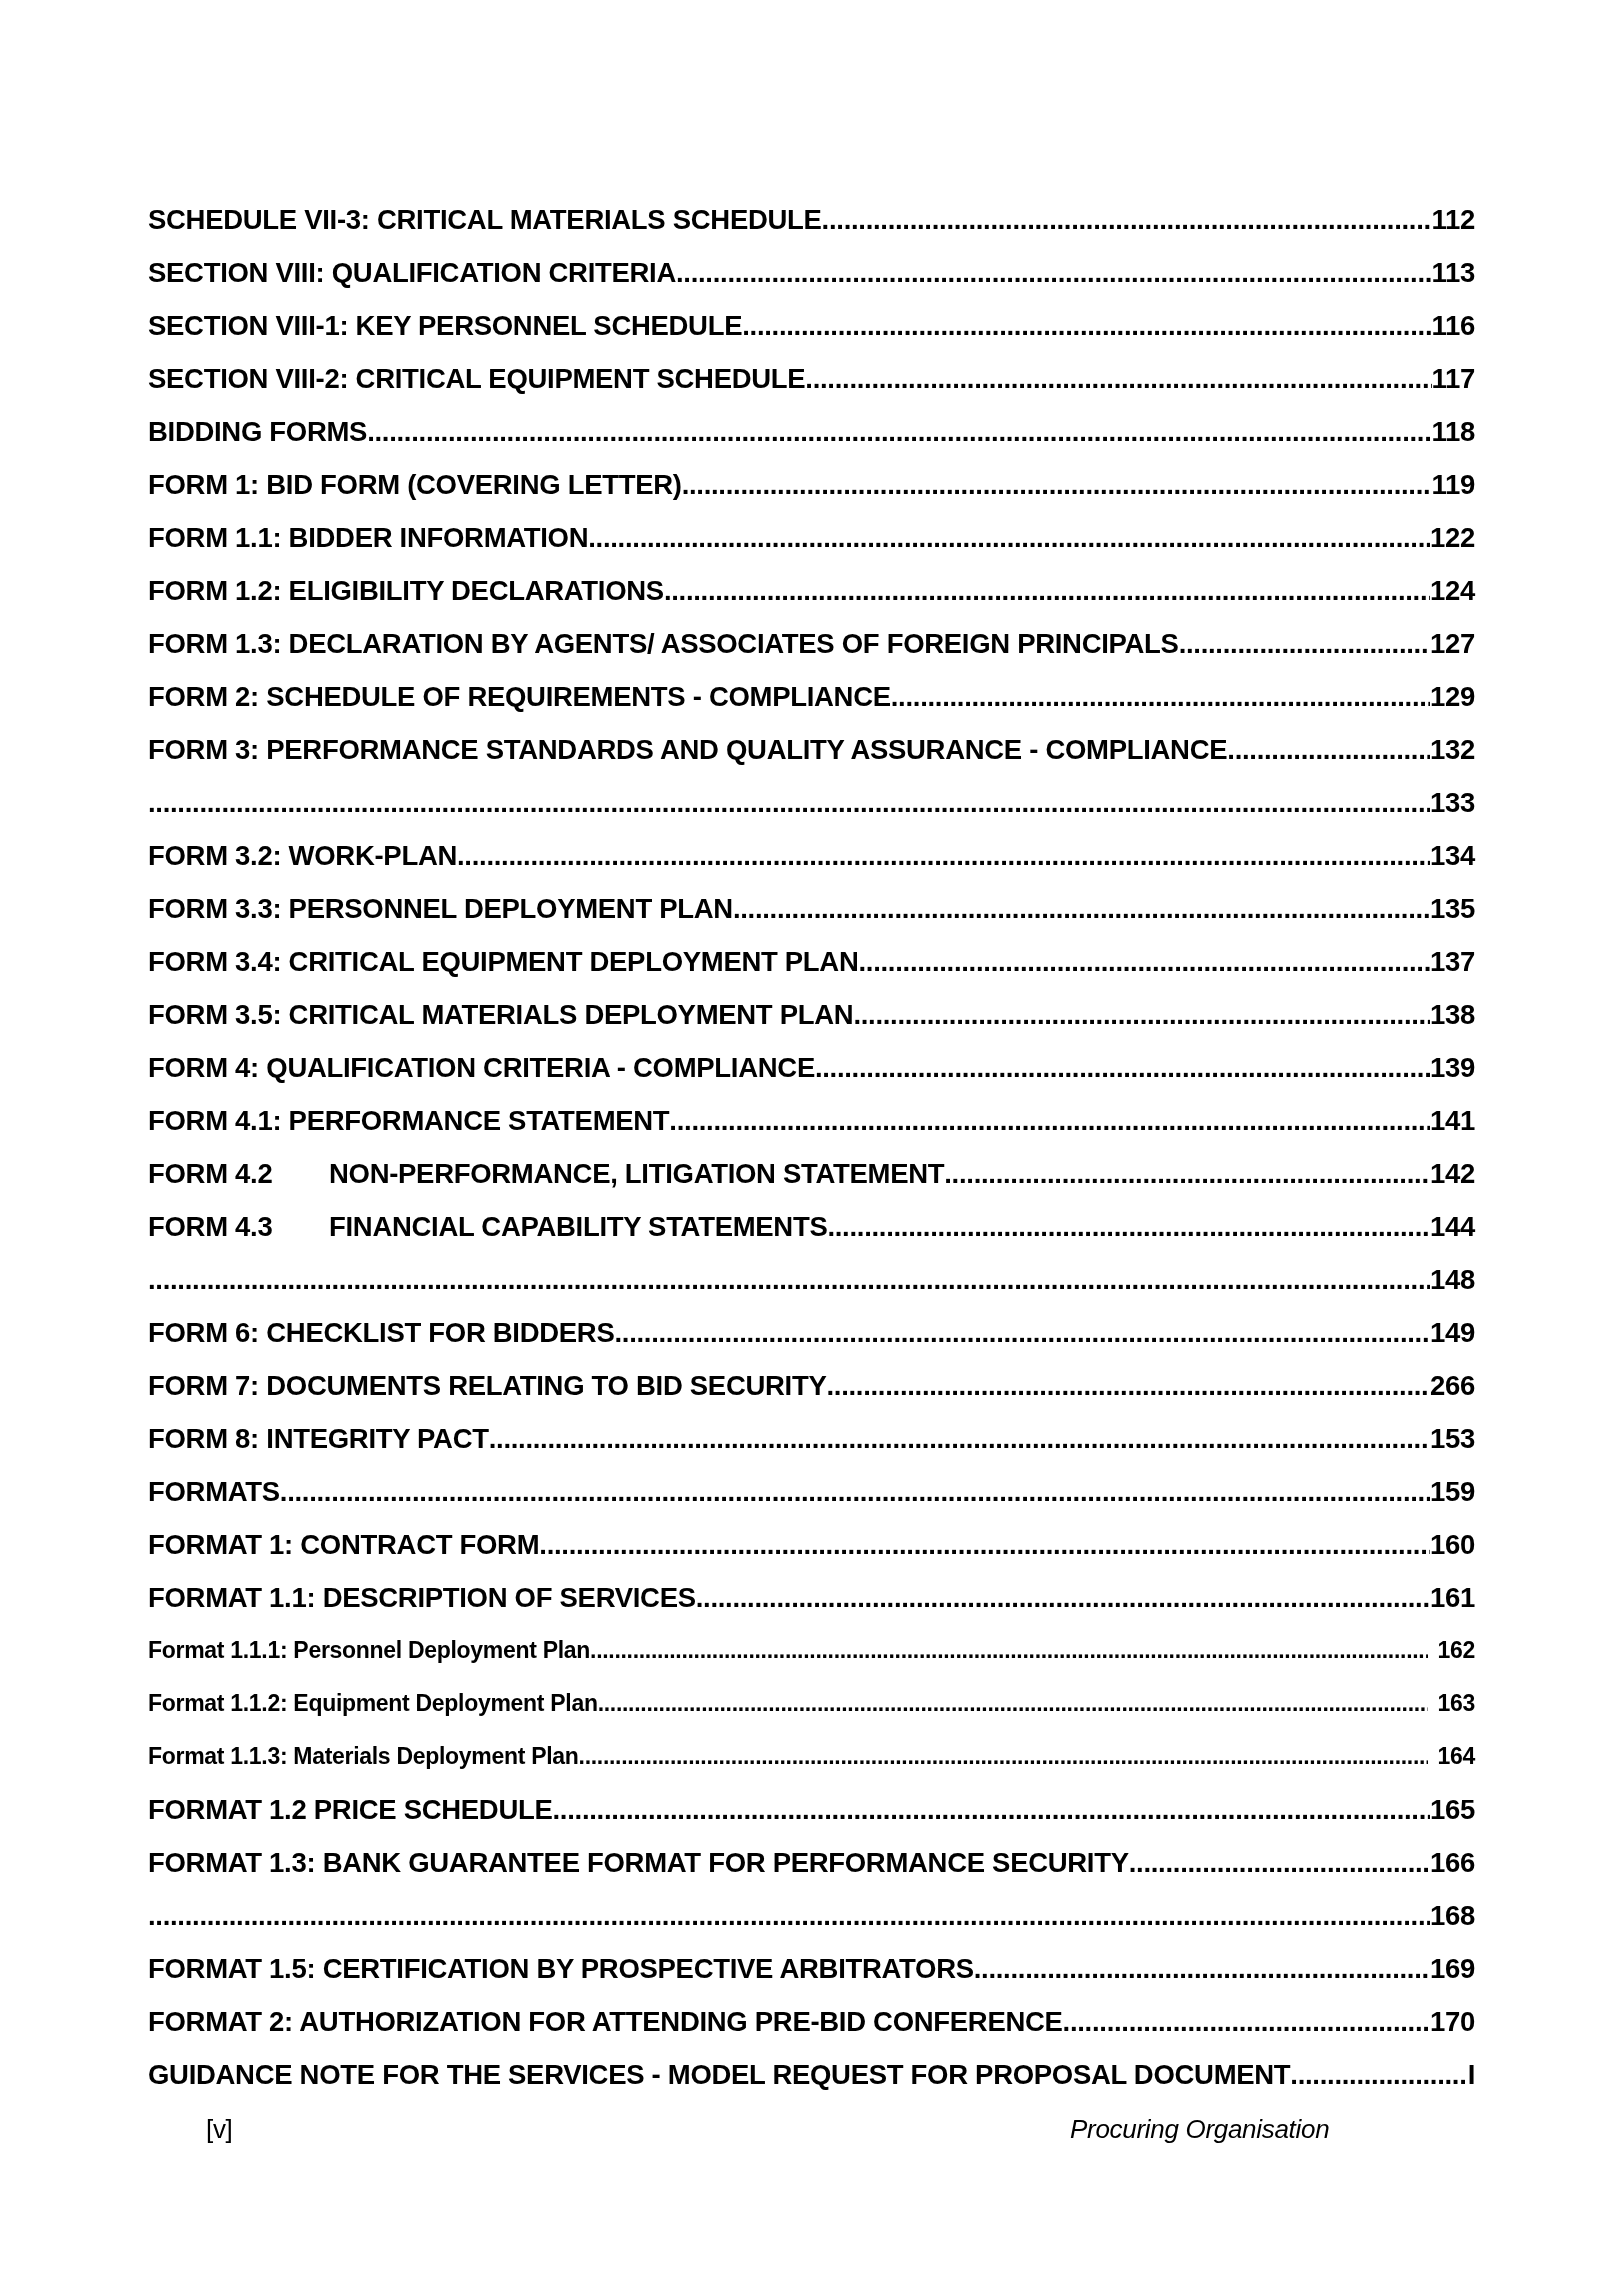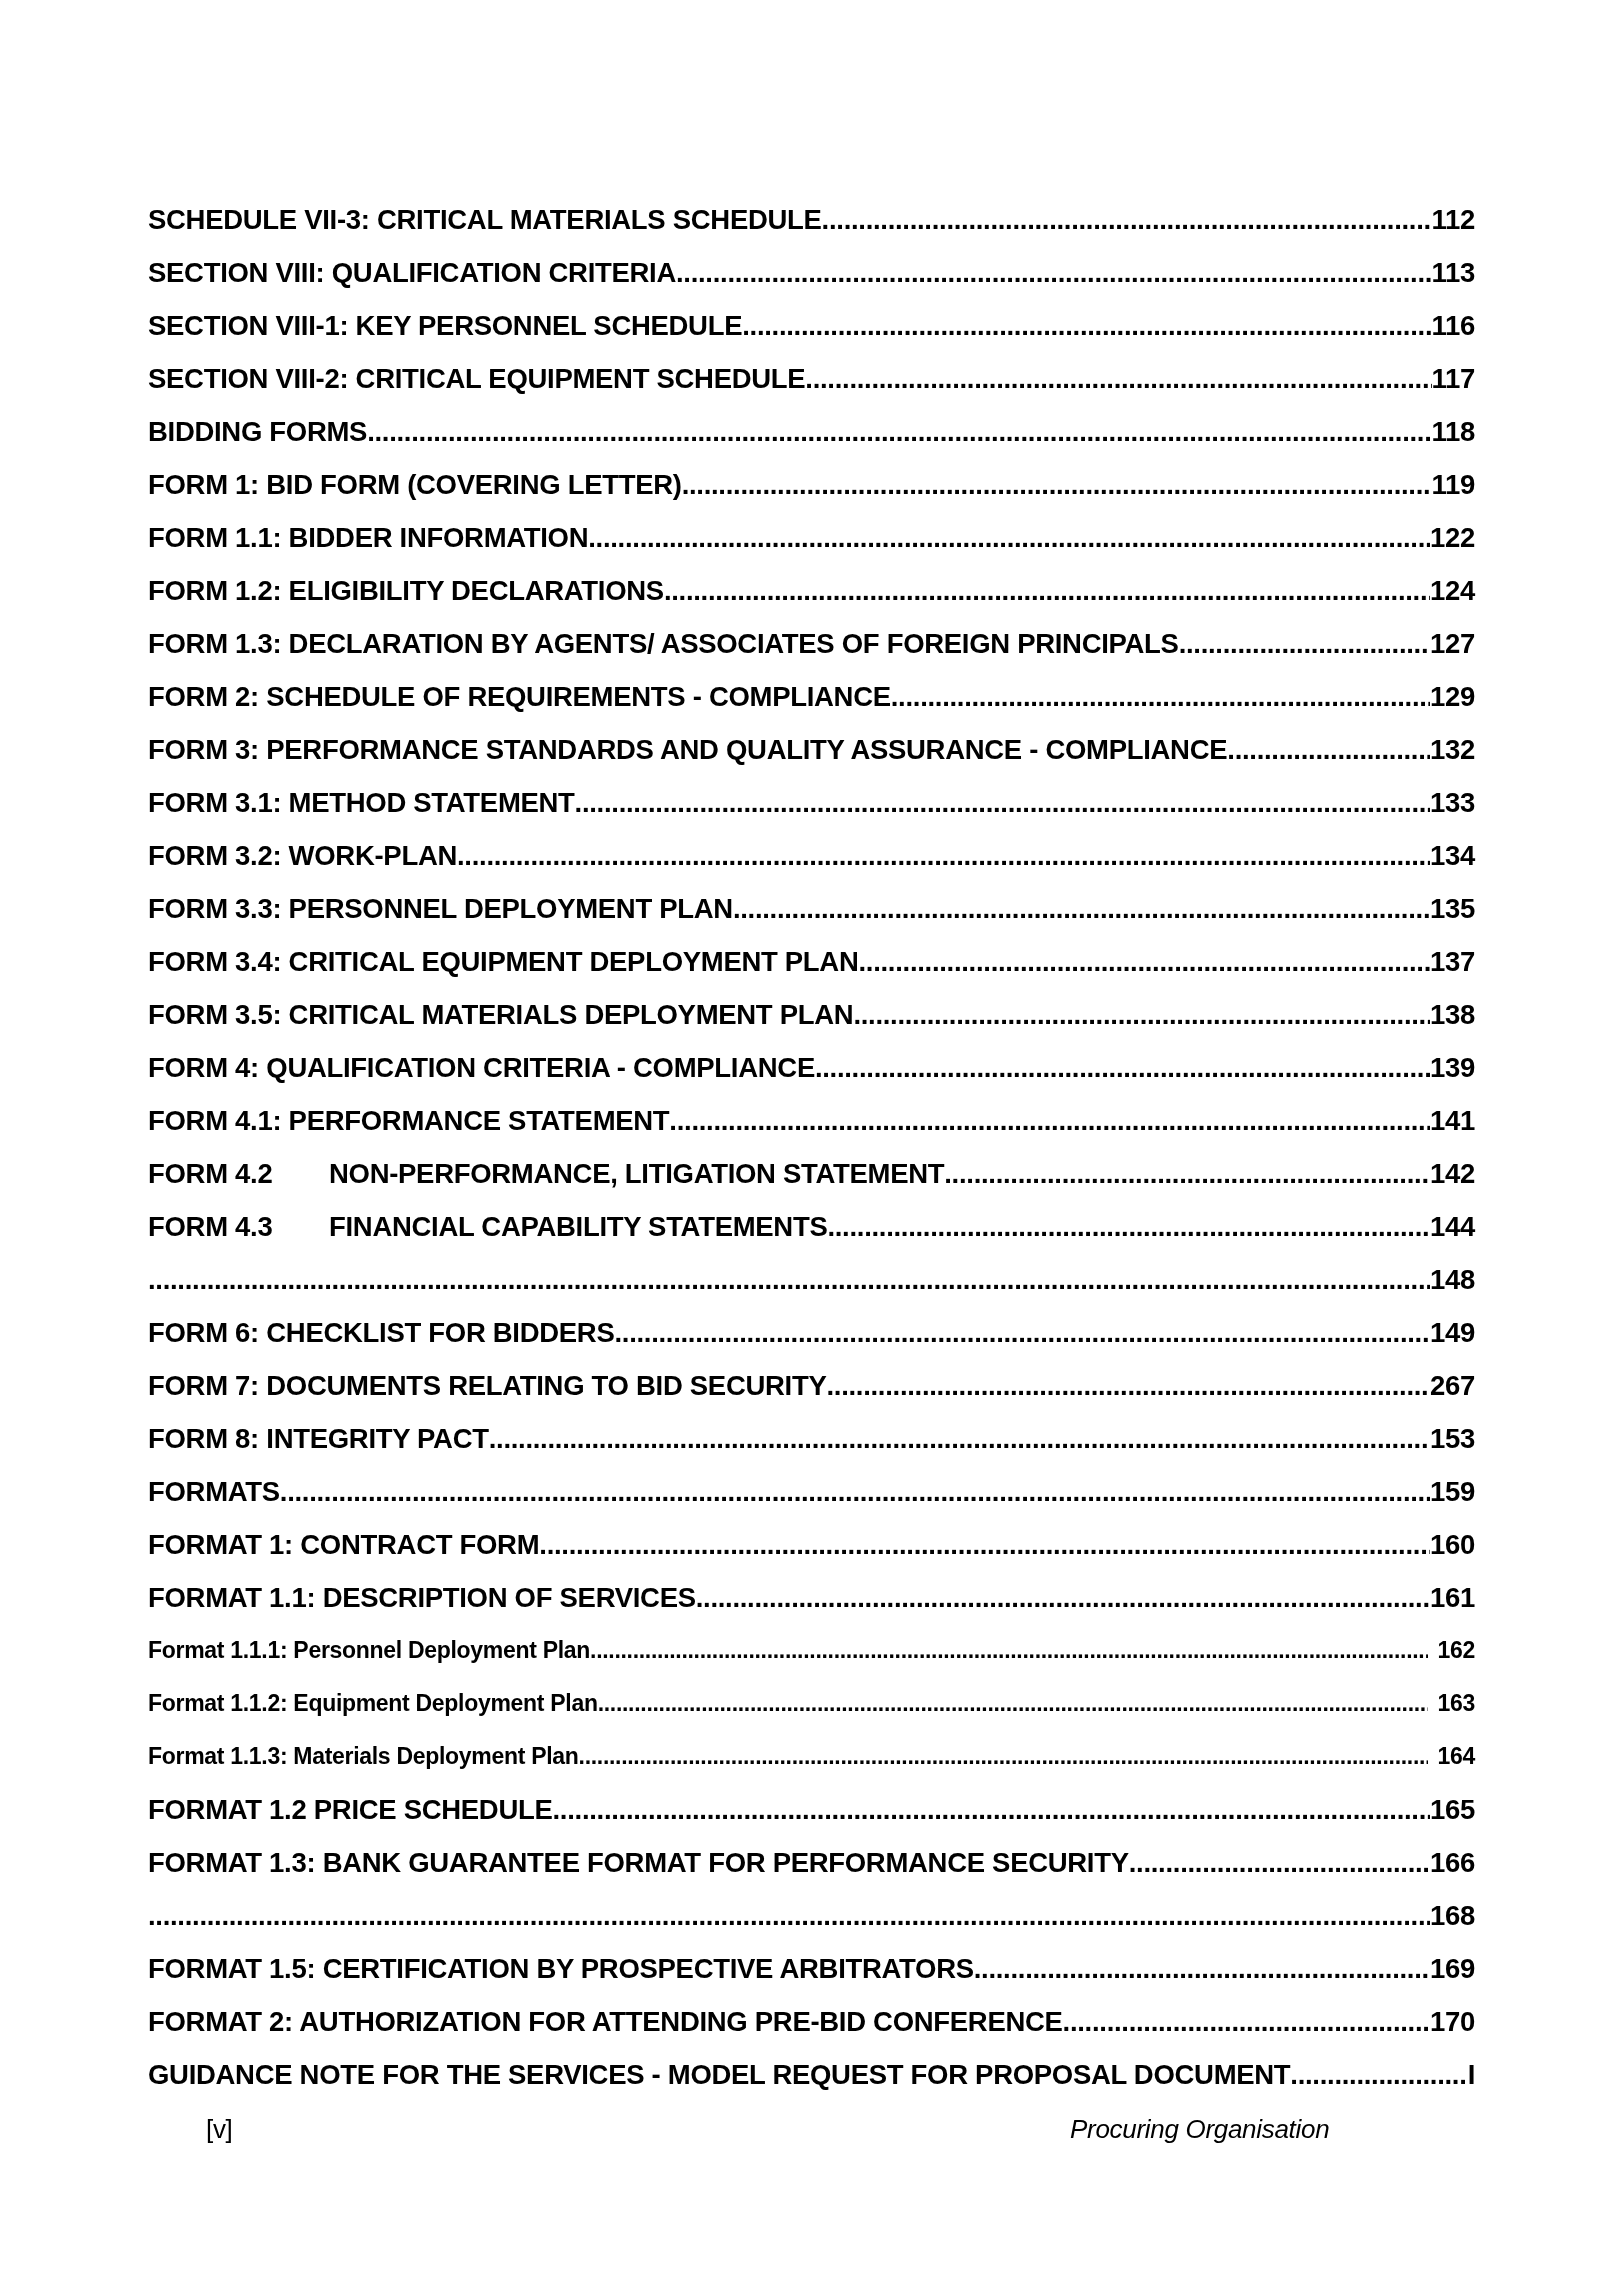--- a/index.html
+++ b/index.html
@@ -107,21 +107,20 @@
         <span class="label">FORM 2: SCHEDULE OF REQUIREMENTS - COMPLIANCE</span>
         <span class="leader">........................................................................................................................................................................................................</span>
         <span class="pagenum">129</span>
       </div>
       <div class="row main">
         <span class="label">FORM 3: PERFORMANCE STANDARDS AND QUALITY ASSURANCE - COMPLIANCE</span>
         <span class="leader">........................................................................................................................................................................................................</span>
         <span class="pagenum">132</span>
       </div>
       <div class="row main">
-        <span class="label">FORM 3.1: METHOD STATEMENT</span>
         <span class="leader">........................................................................................................................................................................................................</span>
         <span class="pagenum">133</span>
       </div>
       <div class="row main">
         <span class="label">FORM 3.2: WORK-PLAN</span>
         <span class="leader">........................................................................................................................................................................................................</span>
         <span class="pagenum">134</span>
       </div>
       <div class="row main">
         <span class="label">FORM 3.3: PERSONNEL DEPLOYMENT PLAN</span>
@@ -163,21 +162,21 @@
         <span class="pagenum">148</span>
       </div>
       <div class="row main">
         <span class="label">FORM 6: CHECKLIST FOR BIDDERS</span>
         <span class="leader">........................................................................................................................................................................................................</span>
         <span class="pagenum">149</span>
       </div>
       <div class="row main">
         <span class="label">FORM 7: DOCUMENTS RELATING TO BID SECURITY</span>
         <span class="leader">........................................................................................................................................................................................................</span>
-        <span class="pagenum">267</span>
+        <span class="pagenum">266</span>
       </div>
       <div class="row main">
         <span class="label">FORM 8: INTEGRITY PACT</span>
         <span class="leader">........................................................................................................................................................................................................</span>
         <span class="pagenum">153</span>
       </div>
       <div class="row main">
         <span class="label">FORMATS</span>
         <span class="leader">........................................................................................................................................................................................................</span>
         <span class="pagenum">159</span>

